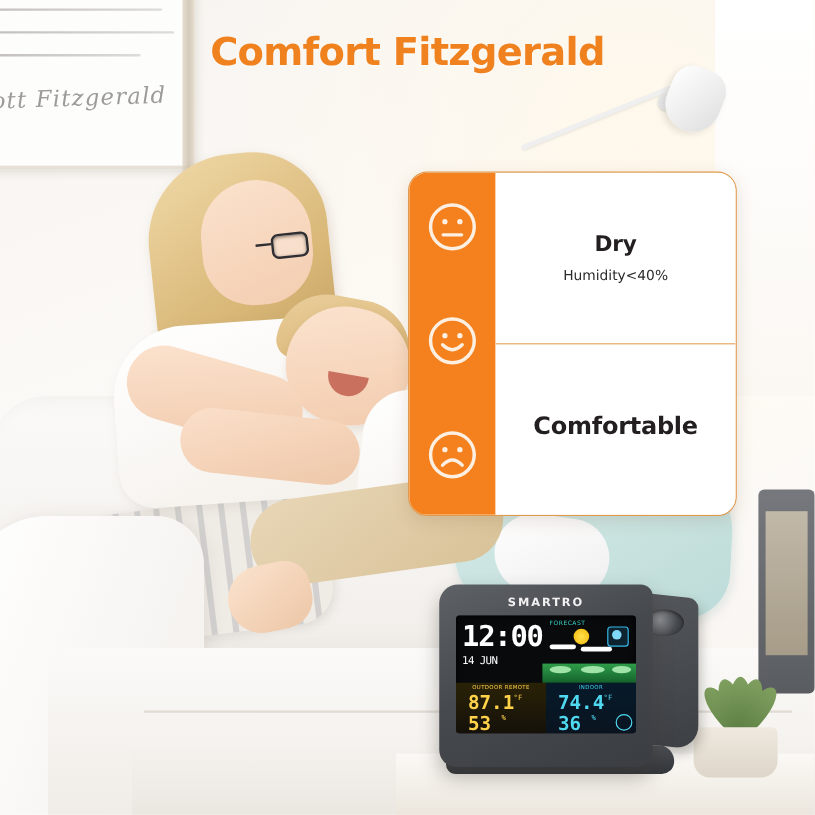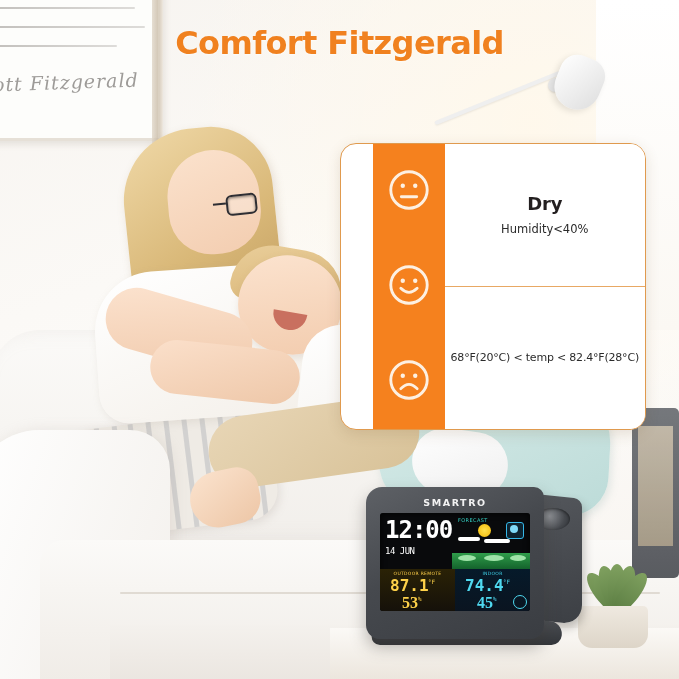--- a/index.html
+++ b/index.html
@@ -124,21 +124,21 @@
 
   
   .title{position:absolute;left:0;top:24px;width:679px;text-align:center;
     font-family:"DejaVu Sans", sans-serif;
     font-size:32px;font-weight:bold;color:#f0811f;letter-spacing:-0.6px;
     text-shadow:0 1px 2px rgba(255,255,255,.65);}
 
   
   .card{position:absolute;left:340px;top:143px;width:272px;height:285px;
     background:#ffffff;border:1.6px solid #e09a4e;border-radius:16px;
-    box-shadow:0 4px 14px rgba(120,90,50,.16);display:flex;overflow:hidden;padding-left:32px;}
+    box-shadow:0 4px 14px rgba(120,90,50,.16);display:flex;overflow:hidden;}
   .icon-col{width:72px;background:#f5811e;display:flex;flex-direction:column;}
   .icon-cell{flex:1;display:flex;align-items:center;justify-content:center;}
   .rows{flex:1;display:flex;flex-direction:column;background:#fff;}
   .row{flex:1;display:flex;flex-direction:column;align-items:center;justify-content:center;
     padding:4px 6px;box-sizing:border-box;}
   .row + .row{border-top:1.4px solid #e8a864;}
   .row-title{font-family:"DejaVu Sans",sans-serif;font-weight:bold;color:#231f20;
     letter-spacing:-0.2px;}
   .r1 .row-title,.r3 .row-title{font-size:18px;margin-bottom:7px;}
   .r2 .row-title{font-size:20px;margin-bottom:6px;}
@@ -191,21 +191,21 @@
   .p-label{position:absolute;top:2px;left:0;width:100%;text-align:center;
     font-family:"DejaVu Sans",sans-serif;font-size:4.5px;letter-spacing:.3px;}
   .p-out .p-label{color:#ffcf4a;}
   .p-in .p-label{color:#3fd0e8;}
   .big{font-family:"DejaVu Sans Mono",monospace;font-weight:bold;font-size:16px;line-height:1;
     position:absolute;}
   .small-u{font-family:"DejaVu Sans Mono",monospace;font-size:6px;position:absolute;}
   .p-out .big,.p-out .small-u{color:#ffd24a;}
   .p-in .big,.p-in .small-u{color:#4fd9f0;text-align:right;}
   .t-row{top:9px;left:10px;}
-  .h-row{top:26px;left:22px;font-family:Liberation Serif, serif;}
+  .h-row{top:26px;left:10px;}
   .cmf-face{position:absolute;right:3px;top:26px;width:12px;height:12px;border-radius:50%;
     border:1.2px solid #4fd9f0;}
   .tiny-note{position:absolute;right:2px;bottom:3px;font-family:"DejaVu Sans",sans-serif;
     font-size:3.4px;line-height:1.25;text-align:right;}
   .p-out .tiny-note{color:#d6a93a;}
   .p-in .tiny-note{color:#2fa8bf;}
 </style>
 </head>
 <body>
 
@@ -318,21 +318,21 @@
         </span>
       </div>
     </div>
 
     <div class="rows">
       <div class="row r1">
         <div class="row-title">Dry</div>
         <div class="row-sub">Humidity&lt;40%</div>
       </div>
       <div class="row r2">
-        <div class="row-sub s2">68°F(20°C) &lt; temp &lt; 82.4°F(28°C)</div>
+        <div class="row-title">Comfortable</div>
       </div>
     </div>
   </div>
 
   <div class="device">
     <div class="proj"></div>
     <div class="lens"></div>
     <div class="dev-stand"></div>
     <div class="dev-body">
       <div class="brand">SMARTRO</div>
@@ -362,21 +362,21 @@
           <div class="big t-row">87.1</div>
           <div class="small-u" style="left:48px;top:9px;">°F</div>
           <div class="big h-row">53</div>
           <div class="small-u" style="left:38px;top:26px;">%</div>
           <div class="tiny-note"></div>
         </div>
         <div class="panel p-in">
           <div class="p-label">INDOOR</div>
           <div class="big t-row">74.4</div>
           <div class="small-u" style="left:48px;top:9px;">°F</div>
-          <div class="big h-row">45</div>
+          <div class="big h-row">36</div>
           <div class="small-u" style="left:38px;top:26px;">%</div>
           <div class="cmf-face"></div>
           <div class="tiny-note"></div>
         </div>
       </div>
 
     </div>
   </div>
 
 </div>

